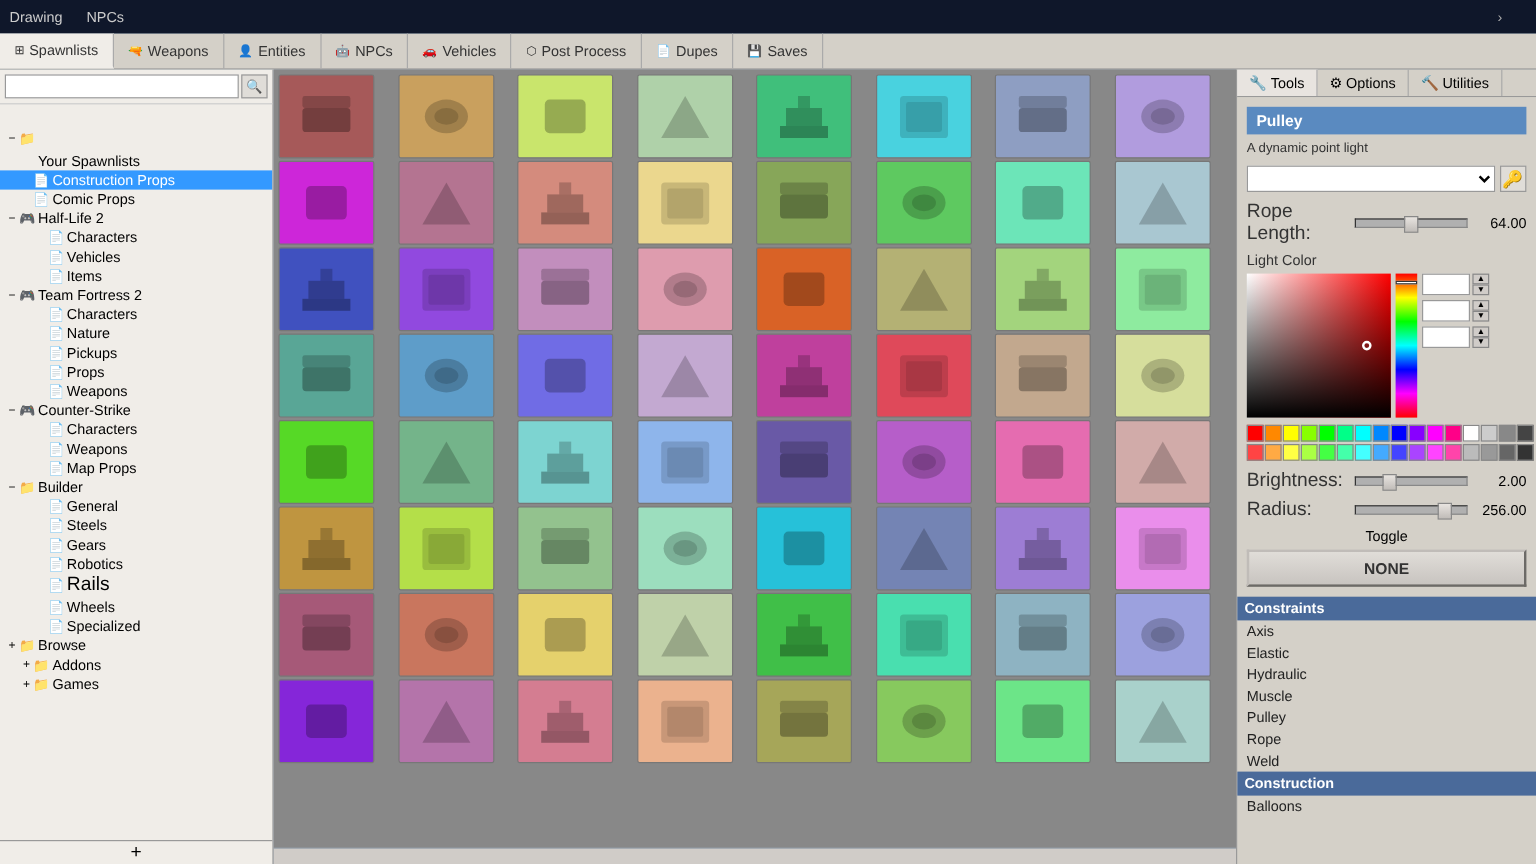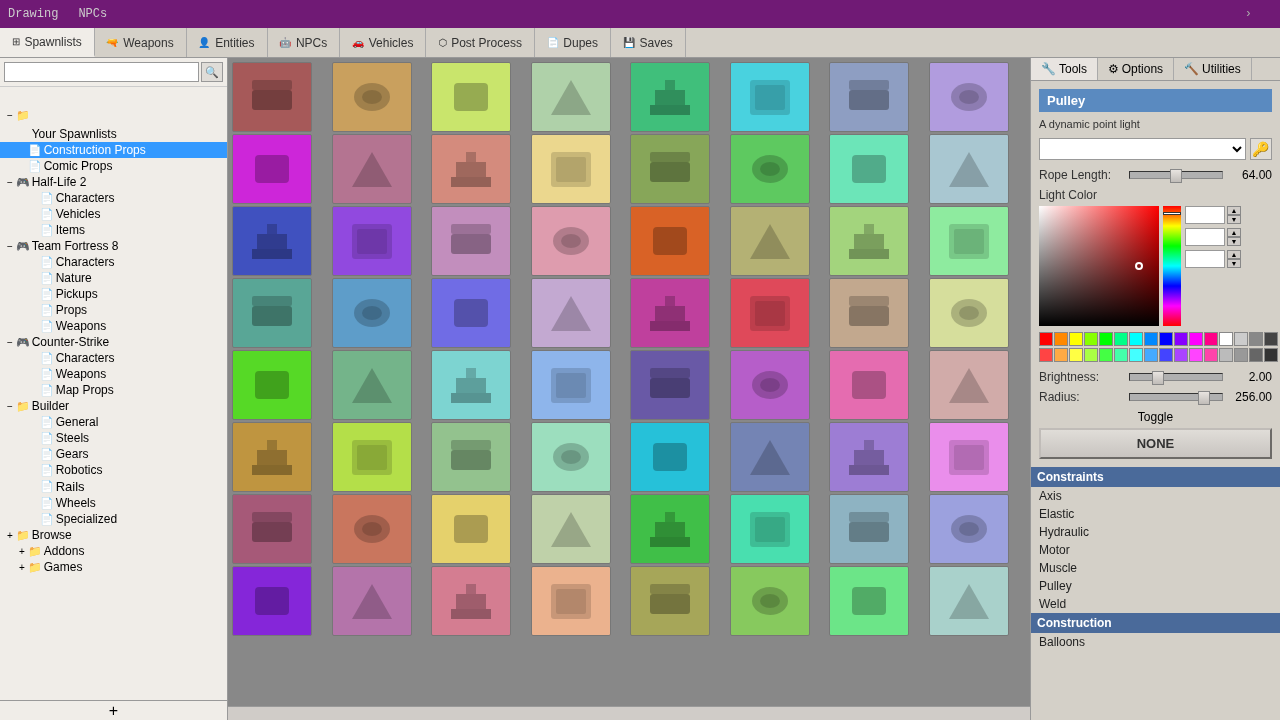--- a/index.html
+++ b/index.html
@@ -1,19 +1,19 @@
 <!DOCTYPE html>
 <html><head>
   <meta charset="utf-8">
   <style>
     * { box-sizing: border-box; margin: 0; padding: 0; }
     body { font-family: 'Segoe UI', Tahoma, Geneva, Verdana, sans-serif; font-size: 12px; background: #4a6a8a; width: 1280px; height: 720px; overflow: hidden; }
     
     
-    #titlebar { background: #701a75; height: 28px; display: flex; align-items: center; padding: 0 8px; color: #ccc; font-family: Liberation Mono, monospace; }
+    #titlebar { background: #0f172a; height: 28px; display: flex; align-items: center; padding: 0 8px; color: #ccc; }
     #titlebar span { margin-right: 20px; }
     #titlebar-arrow { margin-left: auto; cursor: pointer; color: #aaa; }
     
     
     #tabbar { background: #d4d0c8; height: 30px; display: flex; align-items: stretch; border-bottom: 1px solid #999; }
     .tab { display: flex; align-items: center; padding: 0 12px; border-right: 1px solid #aaa; cursor: pointer; font-size: 12px; color: #333; gap: 4px; }
     .tab.active { background: #f0ede8; border-bottom: 2px solid #f0ede8; }
     .tab-icon { font-size: 10px; }
     
     
@@ -53,21 +53,21 @@
     
     
     #light-panel { padding: 8px; background: #d4d0c8; }
     #light-title { background: #5a8ac0; color: white; padding: 4px 8px; font-weight: bold; margin-bottom: 6px; font-size: 13px; }
     .light-desc { font-size: 11px; color: #333; margin-bottom: 8px; }
     .light-dropdown-row { display: flex; align-items: center; margin-bottom: 8px; gap: 4px; }
     .light-dropdown { flex: 1; height: 22px; background: white; border: 1px solid #999; padding: 2px; font-size: 11px; }
     .light-key-btn { width: 22px; height: 22px; background: #e0ddd8; border: 1px solid #999; cursor: pointer; display: flex; align-items: center; justify-content: center; font-size: 14px; }
     
     .prop-row { display: flex; align-items: center; margin-bottom: 6px; }
-    .prop-label { width: 90px; font-size: 12px; color: #333; }
+    .prop-label { width: 90px; font-size: 16px; color: #333; }
     .prop-slider { flex: 1; height: 8px; background: #b0b0b0; border: 1px inset #888; position: relative; cursor: pointer; }
     .prop-slider-thumb { position: absolute; left: 50%; top: -3px; width: 12px; height: 14px; background: linear-gradient(to bottom, #e8e4e0, #c0bcb8); border: 1px solid #888; transform: translateX(-50%); }
     .prop-value { width: 45px; text-align: right; font-size: 12px; margin-left: 4px; }
     
     
     .color-section-label { font-size: 12px; color: #333; margin-bottom: 4px; }
     .color-picker-area { display: flex; gap: 4px; margin-bottom: 6px; }
     .color-gradient { width: 120px; height: 120px; position: relative; background: linear-gradient(to right, white, red); cursor: crosshair; flex-shrink: 0; }
     .color-gradient::after { content: ''; position: absolute; inset: 0; background: linear-gradient(to bottom, transparent, black); }
     .color-gradient-dot { position: absolute; top: 50%; right: 10%; width: 8px; height: 8px; border: 2px solid white; border-radius: 50%; transform: translate(-50%, -50%); z-index: 1; }
@@ -201,21 +201,21 @@
         <div class="tree-item">
       <span class="indent" style="width:28px; display:inline-block;"></span>
       <span class="toggle" style="width:12px; display:inline-block; text-align:center; font-size:10px;"></span>
       <span class="icon" style="margin-right:2px; font-size:11px;">📄</span>
       <span class="label" style="font-size:12px;">Items</span>
     </div>
         <div class="tree-item">
       <span class="indent" style="width:4px; display:inline-block;"></span>
       <span class="toggle" style="width:12px; display:inline-block; text-align:center; font-size:10px;">−</span>
       <span class="icon" style="margin-right:2px; font-size:11px;">🎮</span>
-      <span class="label" style="font-size:12px;">Team Fortress 8</span>
+      <span class="label" style="font-size:12px;">Team Fortress 2</span>
     </div>
         <div class="tree-item">
       <span class="indent" style="width:28px; display:inline-block;"></span>
       <span class="toggle" style="width:12px; display:inline-block; text-align:center; font-size:10px;"></span>
       <span class="icon" style="margin-right:2px; font-size:11px;">📄</span>
       <span class="label" style="font-size:12px;">Characters</span>
     </div>
         <div class="tree-item">
       <span class="indent" style="width:28px; display:inline-block;"></span>
       <span class="toggle" style="width:12px; display:inline-block; text-align:center; font-size:10px;"></span>
@@ -291,21 +291,21 @@
         <div class="tree-item">
       <span class="indent" style="width:28px; display:inline-block;"></span>
       <span class="toggle" style="width:12px; display:inline-block; text-align:center; font-size:10px;"></span>
       <span class="icon" style="margin-right:2px; font-size:11px;">📄</span>
       <span class="label" style="font-size:12px;">Robotics</span>
     </div>
         <div class="tree-item">
       <span class="indent" style="width:28px; display:inline-block;"></span>
       <span class="toggle" style="width:12px; display:inline-block; text-align:center; font-size:10px;"></span>
       <span class="icon" style="margin-right:2px; font-size:11px;">📄</span>
-      <span class="label" style="font-size:13px;">Rails</span>
+      <span class="label" style="font-size:16px;">Rails</span>
     </div>
         <div class="tree-item">
       <span class="indent" style="width:28px; display:inline-block;"></span>
       <span class="toggle" style="width:12px; display:inline-block; text-align:center; font-size:10px;"></span>
       <span class="icon" style="margin-right:2px; font-size:11px;">📄</span>
       <span class="label" style="font-size:12px;">Wheels</span>
     </div>
         <div class="tree-item">
       <span class="indent" style="width:28px; display:inline-block;"></span>
       <span class="toggle" style="width:12px; display:inline-block; text-align:center; font-size:10px;"></span>
@@ -972,23 +972,23 @@
       <div class="toggle-label">Toggle</div>
       <button class="none-btn">NONE</button>
     </div>
 
     <div id="tools-panel" style="flex:1; overflow-y:auto; max-height:none;">
       <div class="section-header">Constraints</div>
       <div id="constraints-list">
           <div class="section-item">Axis</div>
           <div class="section-item">Elastic</div>
           <div class="section-item">Hydraulic</div>
-          <div class="section-item">Motor</div>
           <div class="section-item">Muscle</div>
           <div class="section-item">Pulley</div>
+          <div class="section-item">Rope</div>
           <div class="section-item">Weld</div>
         </div>
       <div class="section-header construction">Construction</div>
       <div id="construction-list">
           <div class="section-item">Balloons</div>
         </div>
 
     </div>
   </div>
 

